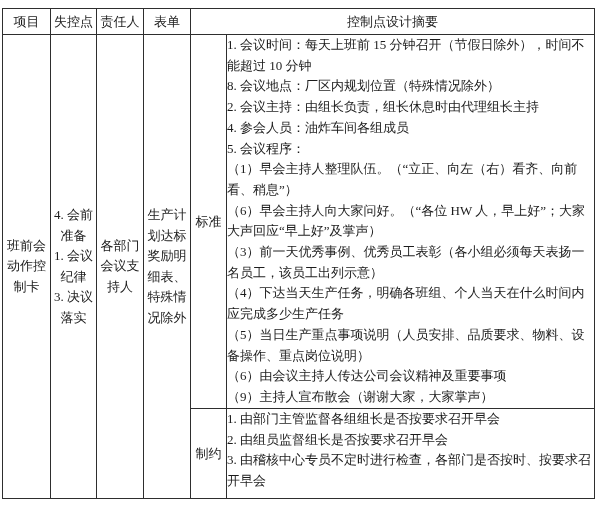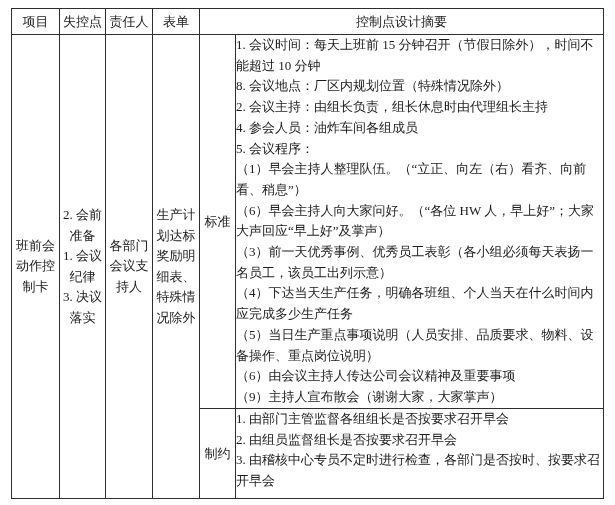--- a/index.html
+++ b/index.html
@@ -5,21 +5,21 @@
   * { box-sizing: border-box; }
   html, body { margin: 0; padding: 0; }
   body {
     width: 615px; height: 505px;
     background: #ffffff;
     font-family: "Liberation Serif", "DejaVu Serif", serif;
     color: #1c1c1c;
     position: relative;
     overflow: hidden;
   }
-  .sheet { position: absolute; left: 11px; top: 8px; }
+  .sheet { position: absolute; left: 2px; top: 8px; }
   table.ctl {
     border-collapse: collapse;
     table-layout: fixed;
     width: 592px;
   }
   table.ctl th, table.ctl td {
     border: 1px solid #2e2e2e;
     font-weight: normal;
     font-size: 13px;
     padding: 0;
@@ -62,21 +62,21 @@
       <th>项目</th>
       <th>失控点</th>
       <th>责任人</th>
       <th>表单</th>
       <th colspan="2">控制点设计摘要</th>
     </tr>
 
     <tr class="row-standard">
       <td rowspan="2" class="vcell project-cell">班前会动作控制卡</td>
       <td rowspan="2" class="vcell loss-cell">
-        <div class="item">2. 会前准备</div>
+        <div class="item">4. 会前准备</div>
         <div class="item">1. 会议纪律</div>
         <div class="item">3. 决议落实</div>
       </td>
       <td rowspan="2" class="vcell resp-cell">各部门会议支持人</td>
       <td rowspan="2" class="vcell form-cell">生产计划达标奖励明细表、特殊情况除外</td>
       <td class="label-cell">标准</td>
       <td class="content-cell">
         <div>1. 会议时间：每天上班前 15 分钟召开（节假日除外），时间不能超过 10 分钟</div>
         <div>8. 会议地点：厂区内规划位置（特殊情况除外）</div>
         <div>2. 会议主持：由组长负责，组长休息时由代理组长主持</div>

